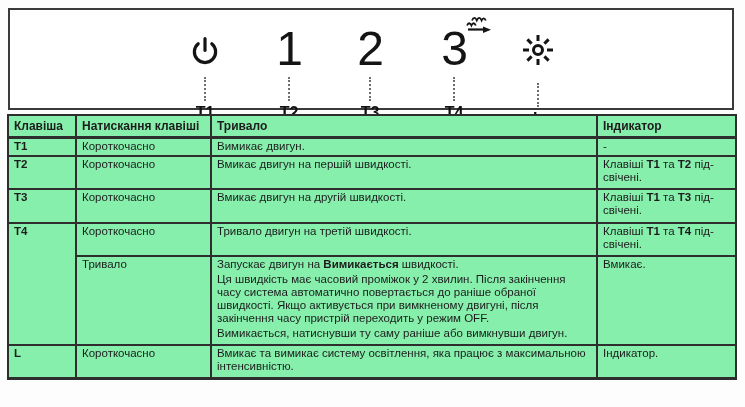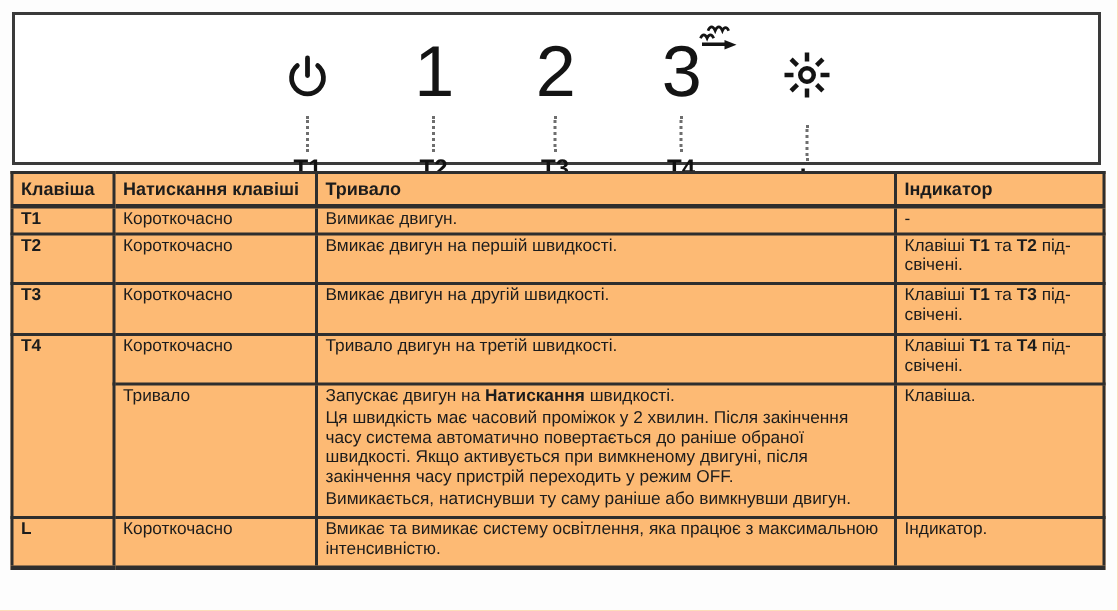--- a/index.html
+++ b/index.html
@@ -22,21 +22,21 @@
   .icon-slot{height:52px;display:flex;align-items:flex-end;justify-content:center;}
   .digit-wrap{position:relative;}
   .digit{font-size:48px;line-height:42px;font-weight:400;color:#141414;letter-spacing:-1px;}
   .steam{position:absolute;top:-12px;left:24px;}
   .dotline{width:0;height:24px;margin-top:7px;border-left:2px dotted #6e6e6e;}
   .key-label{margin-top:3px;font-weight:bold;font-size:16px;color:#111;}
 
   
   table.man-table{
     position:absolute;left:7px;top:114px;width:728px;
-    border-collapse:collapse;table-layout:fixed;background:#fdba74;
+    border-collapse:collapse;table-layout:fixed;background:#86efac;
   }
   .man-table th,.man-table td{
     border:2px solid #2e2e2e;
     padding:1px 4px 2px 5px;
     font-size:11.5px;line-height:13px;
     vertical-align:top;text-align:left;
     overflow:hidden;
   }
   .man-table th{font-size:12px;line-height:14px;padding-top:3px;border-bottom:3px solid #2e2e2e;}
   .man-table tr.last td{border-bottom:3px solid #2e2e2e;}
@@ -169,25 +169,25 @@
         <td class="key-cell" rowspan="2">T4</td>
         <td>Короткочасно</td>
         <td class="fn-cell">
             <div class="para">Тривало двигун на третій швидкості.</div>
           </td>
         <td>Клавіші <b>T1</b> та <b>T4</b> під­свічені.</td>
       </tr>
       <tr style="height:89px">
         <td>Тривало</td>
         <td class="fn-cell">
-            <div class="para">Запускає двигун на <b>Натискання</b> швидкості.</div>
+            <div class="para">Запускає двигун на <b>Вимикається</b> швидкості.</div>
             <div class="para">Ця швидкість має часовий проміжок у 2 хвилин. Після закін­чення часу система автоматично повертається до раніше об­раної швидкості. Якщо активується при вимкненому двигуні, після закінчення часу пристрій переходить у режим OFF.</div>
             <div class="para">Вимикається, натиснувши ту саму раніше або вимкнувши двигун.</div>
           </td>
-        <td>Клавіша.</td>
+        <td>Вмикає.</td>
       </tr>
       <tr style="height:34px" class="last">
         <td class="key-cell">L</td>
         <td>Короткочасно</td>
         <td class="fn-cell">
             <div class="para">Вмикає та вимикає систему освітлення, яка працює з макси­мальною інтенсивністю.</div>
           </td>
         <td>Індикатор.</td>
       </tr>
     </tbody>

